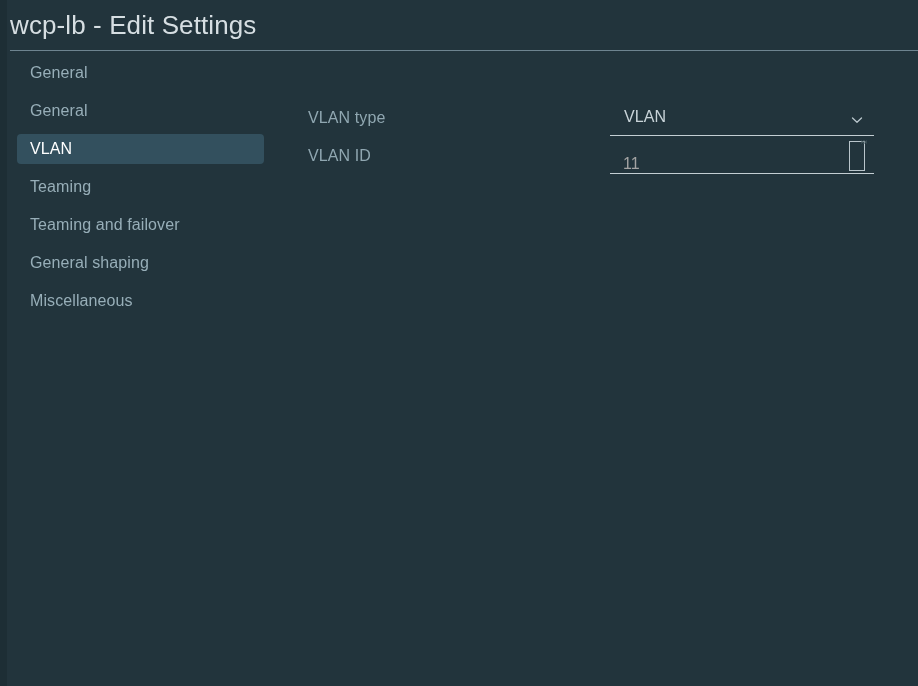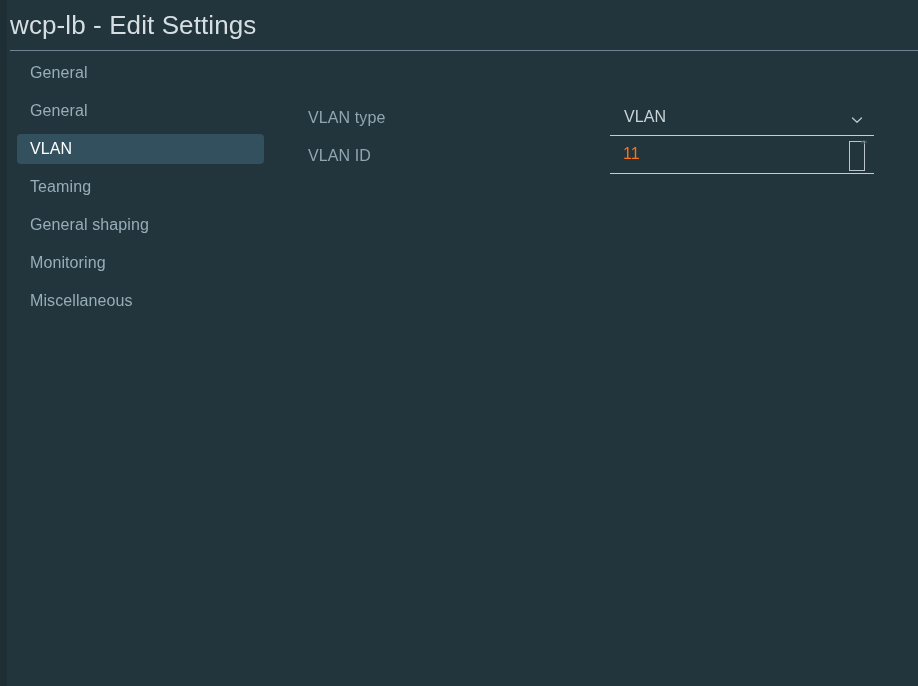--- a/index.html
+++ b/index.html
@@ -130,22 +130,22 @@
     position: absolute;
     left: 14px;
     top: 2px;
     font-size: 16px;
     color: #c9d4d9;
     letter-spacing: 0.1px;
     white-space: nowrap;
   }
   .input-value {
     left: 13px;
-    top: 1px;
-    color: #f97316;
+    top: 11px;
+    color: #a3a3a3;
   }
   .chevron {
     position: absolute;
     right: 10px;
     top: 7px;
     width: 14px;
     height: 14px;
   }
   .chevron svg { display: block; }
   
@@ -202,30 +202,30 @@
     <div class="nav-item selected">
       <div class="nav-pill"></div>
       <div class="nav-label">VLAN</div>
     </div>
 
     <div class="nav-item">
       <div class="nav-pill"></div>
       <div class="nav-label">Teaming</div>
     </div>
 
+    <div class="nav-item">
+      <div class="nav-pill"></div>
+      <div class="nav-label">Teaming and failover</div>
+    </div>
 
     <div class="nav-item">
       <div class="nav-pill"></div>
       <div class="nav-label">General shaping</div>
     </div>
 
-    <div class="nav-item">
-      <div class="nav-pill"></div>
-      <div class="nav-label">Monitoring</div>
-    </div>
 
     <div class="nav-item">
       <div class="nav-pill"></div>
       <div class="nav-label">Miscellaneous</div>
     </div>
 
   </div>
 
   <div class="form">
 

